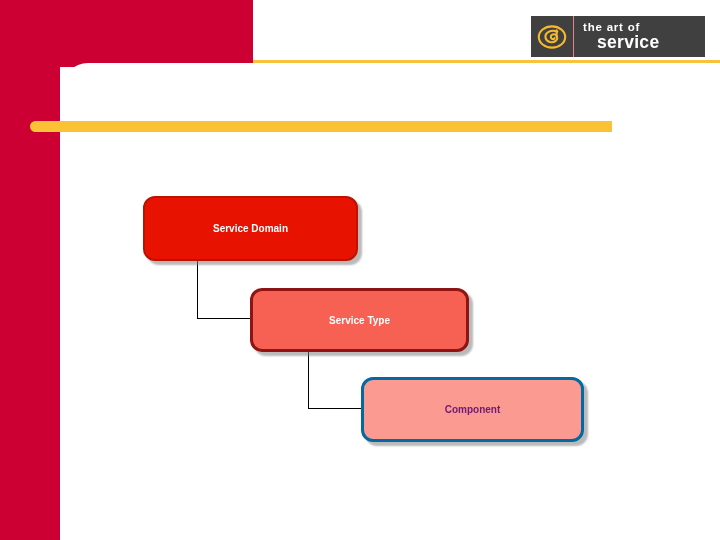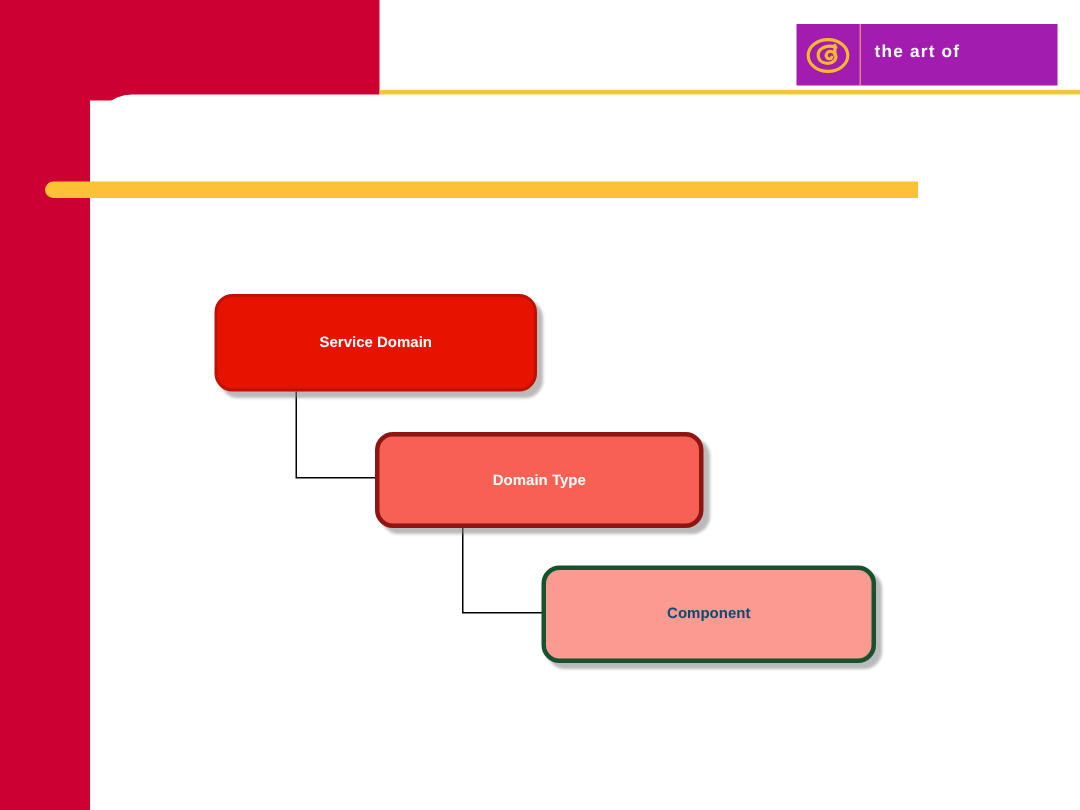--- a/index.html
+++ b/index.html
@@ -80,21 +80,21 @@
     border-bottom-left-radius: 6px;
   }
 
   
   .logo {
     position: absolute;
     left: 531px;
     top: 16px;
     width: 174px;
     height: 41px;
-    background: #a21caf;
+    background: #404040;
     display: flex;
     align-items: center;
   }
   .logo-mark {
     position: relative;
     width: 42px;
     height: 41px;
     flex: 0 0 42px;
     display: flex;
     align-items: center;
@@ -167,22 +167,22 @@
     background: #F76154;
     border: 3px solid #8E1513;
     color: #ffffff;
   }
   .node-component {
     left: 361px;
     top: 377px;
     width: 223px;
     height: 65px;
     background: #FA9A90;
-    border: 3px solid #14532d;
-    color: #0c4a6e;
+    border: 3px solid #0369a1;
+    color: #701a75;
   }
 </style>
 </head>
 <body>
 
 <div id="slide">
 
   <div class="red-top-block"></div>
   <div class="red-left-column"></div>
   <div class="yellow-band"></div>
@@ -191,37 +191,38 @@
     <div class="logo-mark">
       <svg width="30" height="30" viewBox="0 0 30 30" aria-hidden="true">
         <ellipse cx="15" cy="15" rx="13.2" ry="10.6" fill="none" stroke="#F5B92E" stroke-width="2.1"></ellipse>
         <path d="M20.3 9.6 C13.8 7.0, 7.4 11.0, 8.6 16.0 C9.6 20.3, 16.2 21.6, 19.1 18.6 C21.4 16.2, 20.0 12.6, 17.2 12.3 C14.6 12.0, 13.0 14.3, 14.2 16.2 C15.0 17.5, 17.0 17.5, 17.6 16.1" fill="none" stroke="#F5B92E" stroke-width="2.1" stroke-linecap="round"></path>
         <path d="M19.6 8.2 L19.6 14.6" fill="none" stroke="#F5B92E" stroke-width="2.1" stroke-linecap="round"></path>
       </svg>
     </div>
     <div class="logo-divider"></div>
     <div class="logo-words">
       <div class="logo-line1">the art of</div>
+      <div class="logo-line2">service</div>
     </div>
   </div>
 
   <div class="title-panel"></div>
   <div class="title-underline"></div>
 
   <div class="conn-v" style="left:197px; top:261px; height:57px;"></div>
   <div class="conn-h" style="left:197px; top:318px; width:56px;"></div>
 
   <div class="conn-v" style="left:308px; top:352px; height:56px;"></div>
   <div class="conn-h" style="left:308px; top:408px; width:56px;"></div>
 
   <div class="node node-domain">
     <span>Service Domain</span>
   </div>
 
   <div class="node node-type">
-    <span>Domain Type</span>
+    <span>Service Type</span>
   </div>
 
   <div class="node node-component">
     <span>Component</span>
   </div>
 
 </div>
 
 </body></html>

